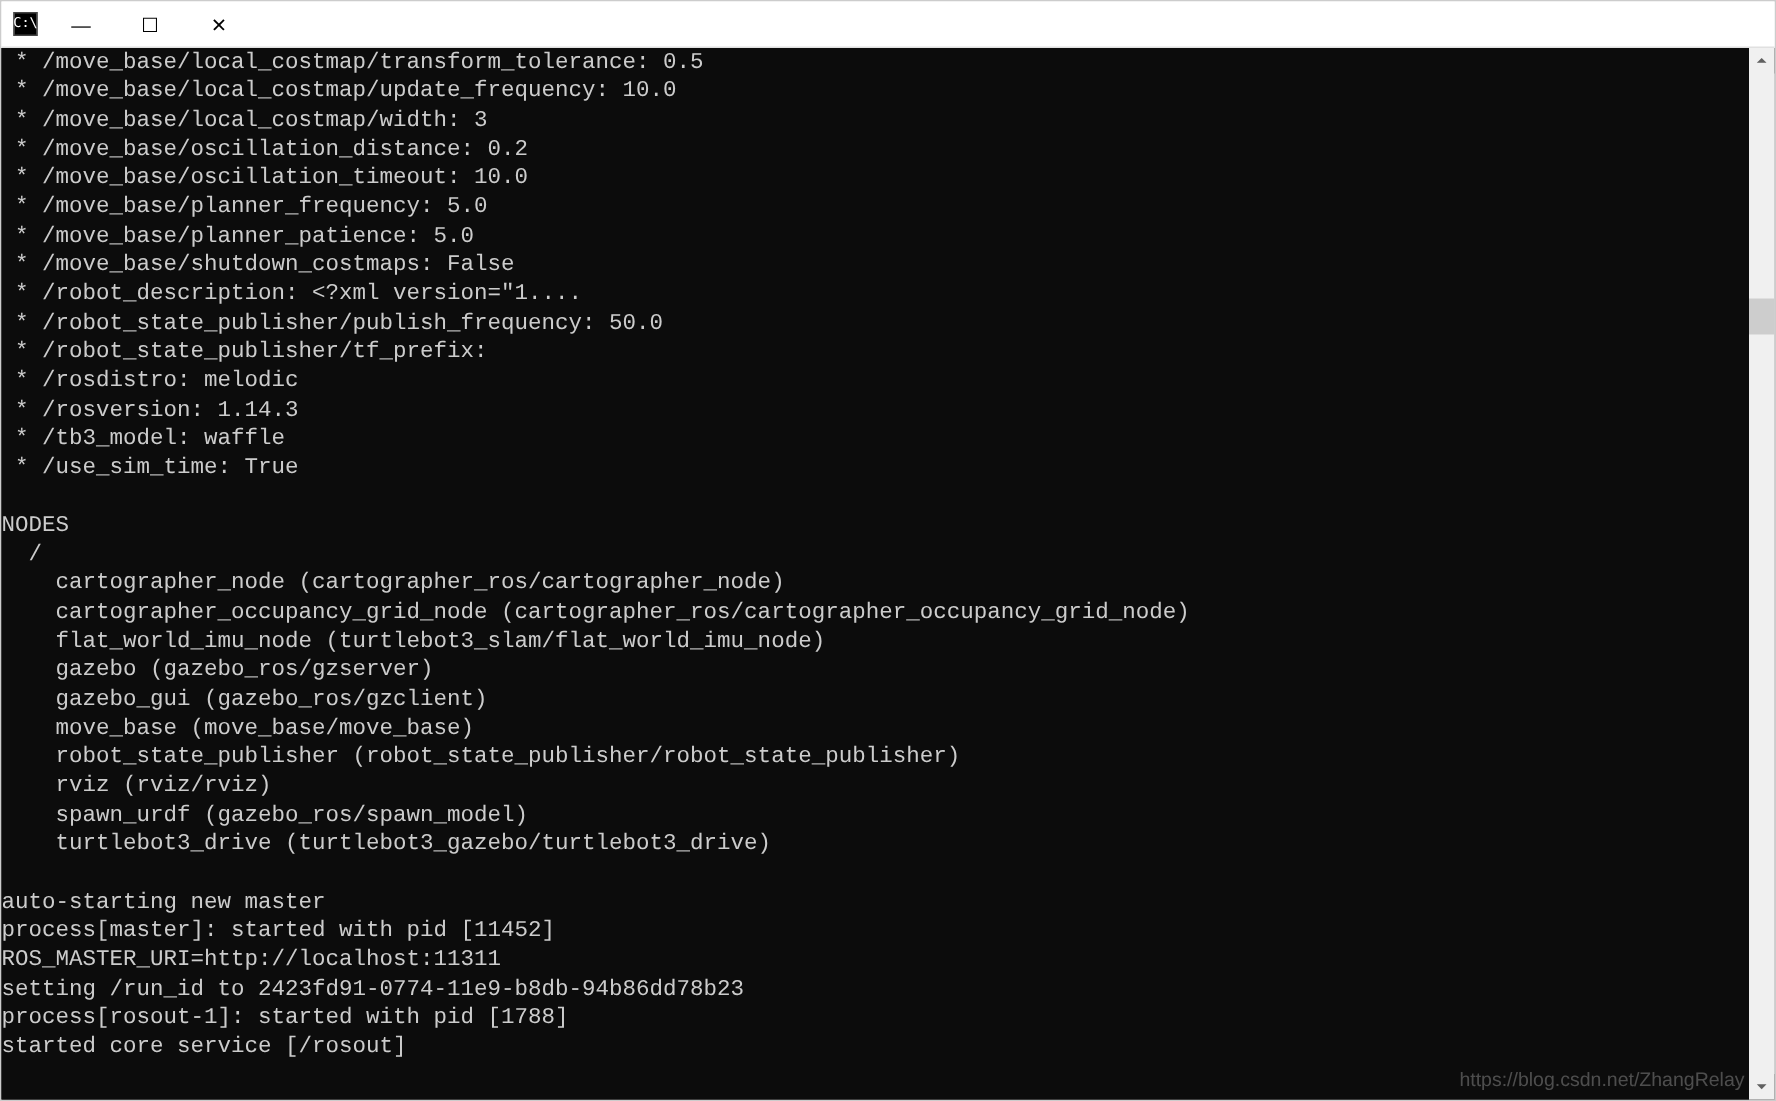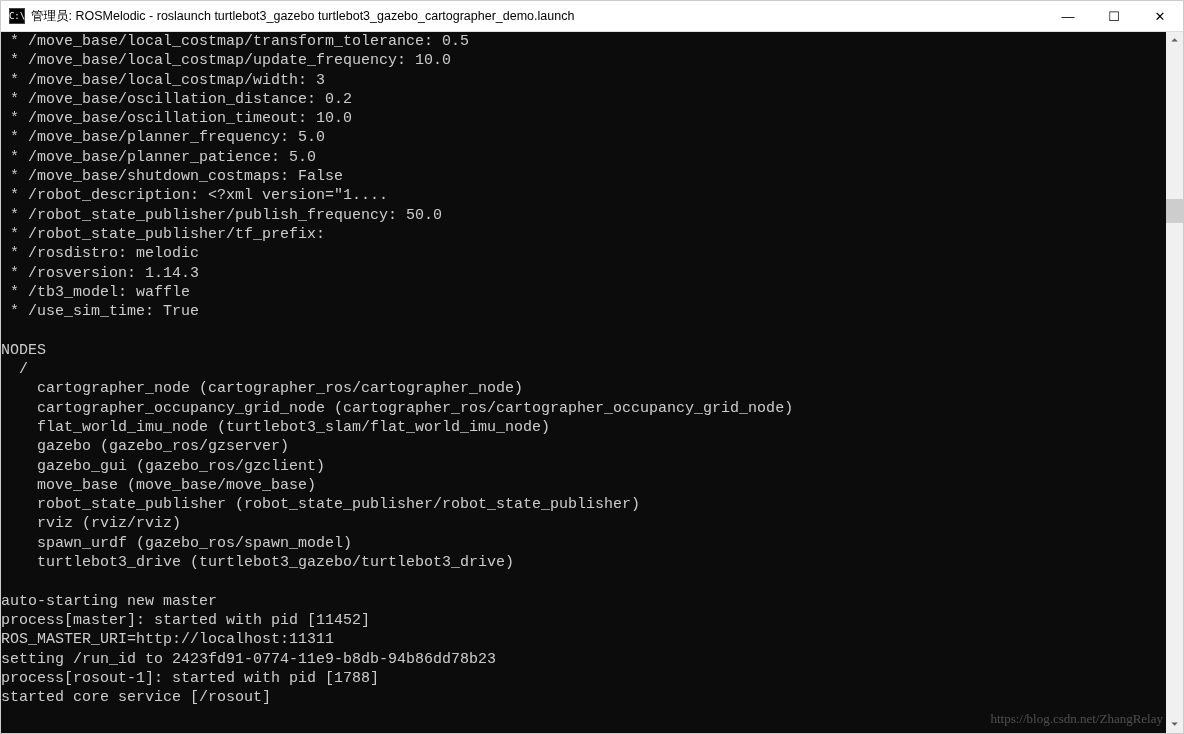--- a/index.html
+++ b/index.html
@@ -102,30 +102,29 @@
       height: 24px;
       top: 150px;
       background: #cdcdcd;
     }
     .watermark {
       position: absolute;
       right: 20px;
       bottom: 6px;
       color: rgba(200,200,200,0.35);
       font-size: 13px;
-      font-family: Liberation Serif, serif;
+      font-family: Liberation Sans, sans-serif;
     }
   </style>
 </head>
 <body>
 
 <div class="window">
   <div class="titlebar">
     <div class="titlebar-icon">C:\</div>
-    <div class="titlebar-text">管理员: ROSMelodic - roslaunch  turtlebot3_gazebo turtlebot3_gazebo_cartographer_demo.launch</div>
     <div class="win-controls">
       <div class="win-btn">—</div>
       <div class="win-btn">☐</div>
       <div class="win-btn close">✕</div>
     </div>
   </div>
   <div class="terminal-wrapper">
     <div class="terminal" id="terminal"> * /move_base/local_costmap/transform_tolerance: 0.5
  * /move_base/local_costmap/update_frequency: 10.0
  * /move_base/local_costmap/width: 3

